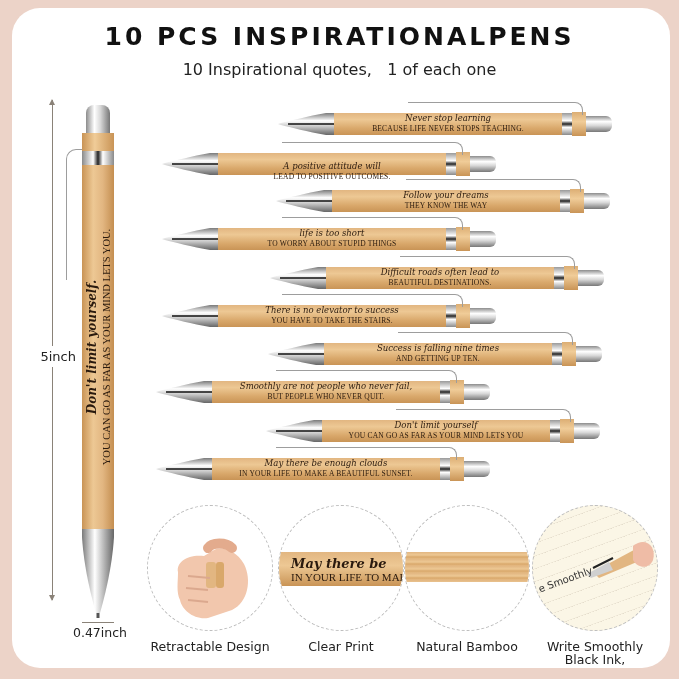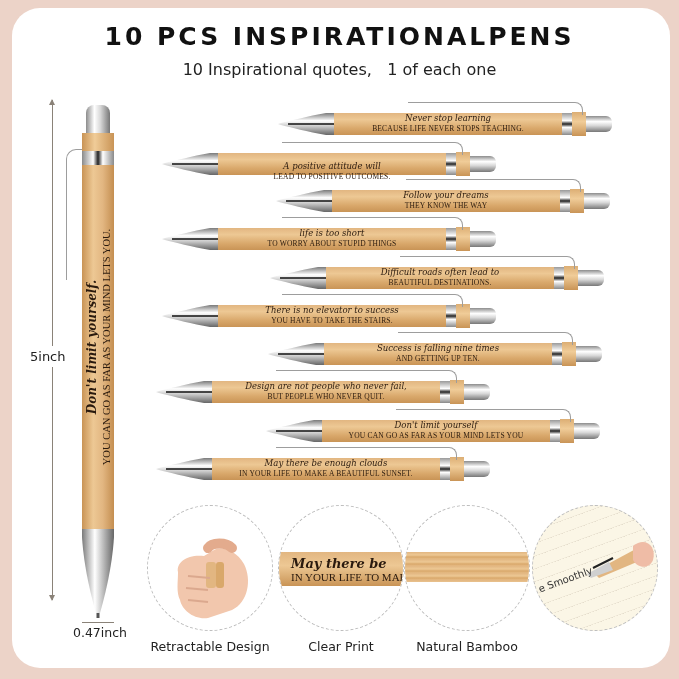--- a/index.html
+++ b/index.html
@@ -28,21 +28,21 @@
   .vpen .vbarrel { position:absolute; left:0; top:60px; width:32px; height:364px; background:linear-gradient(90deg,#c99456 0%,#edc894 35%,#e2b681 65%,#c48e50 100%); }
   .vpen .vtip { position:absolute; left:0; top:424px; width:32px; height:90px; }
   .vpen .vclip { position:absolute; left:-16px; top:44px; width:16px; height:130px; border-left:1.5px solid #9d9d9d; border-top:1.5px solid #9d9d9d; border-radius:10px 0 0 0; }
   .vquote { position:absolute; left:16px; top:242px; width:360px; transform:translate(-50%,-50%) rotate(-90deg); text-align:center; color:#2a1a0e; white-space:nowrap; }
   .vquote .script { font-family:"DejaVu Serif", serif; font-style:italic; font-size:12px; display:block; font-weight:bold; }
   .vquote .caps { font-family:"Liberation Serif", serif; font-size:10.5px; display:block; margin-top:2px; }
 
   .dim-v { position:absolute; left:52px; top:100px; width:1px; height:500px; background:#8a8278; }
   .dim-v::before { content:""; position:absolute; left:-3px; top:-1px; border-left:3.5px solid transparent; border-right:3.5px solid transparent; border-bottom:6px solid #8a8278; }
   .dim-v::after { content:""; position:absolute; left:-3px; bottom:-1px; border-left:3.5px solid transparent; border-right:3.5px solid transparent; border-top:6px solid #8a8278; }
-  .dim-v-label { position:absolute; left:30px; top:346px; width:46px; background:#fff; text-align:left; font-size:13px; color:#222; padding:3px 0; }
+  .dim-v-label { position:absolute; left:30px; top:346px; width:46px; background:#fff; text-align:right; font-size:13px; color:#222; padding:3px 0; }
   .dim-h { position:absolute; left:82px; top:622px; width:32px; height:1px; background:#8a8278; }
   .dim-h-label { position:absolute; left:64px; top:625px; width:72px; text-align:center; font-size:12.5px; color:#222; }
 
   .feature { position:absolute; top:505px; width:126px; }
   .feature .circle { width:124px; height:124px; border-radius:50%; border:1px dashed #bdbdbd; overflow:hidden; position:relative; background:#fff; }
   .feature .label { text-align:center; font-size:12.5px; color:#222; margin-top:9px; line-height:1.05; }
 </style>
 </head>
 <body>
 
@@ -202,21 +202,21 @@
   <div class="clip" style="left:130px;width:174px;"></div>
 </div>
 
 <div class="pen" style="left:156px;top:381px;width:316px;">
   <svg class="tip" viewBox="0 0 56 22" preserveAspectRatio="none">
       <path d="M56 0 L48 0 C30 3 12 8 3 10 L0 11 L3 12 C12 14 30 19 48 22 L56 22 Z" fill="url(#tg)"></path>
       <path d="M10 11 L56 11" stroke="#111" stroke-width="1.5"></path>
     </svg>
   <div class="barrel" style="left:56px;width:228px;"></div>
   <div class="quote" style="left:60px;width:220px;">
-    <span class="script">Design are not people who never fail,</span>
+    <span class="script">Smoothly are not people who never fail,</span>
     <span class="caps">BUT PEOPLE WHO NEVER QUIT.</span>
   </div>
   <div class="ring" style="left:284px;"></div>
   <div class="collar" style="left:294px;"></div>
   <div class="cap" style="left:308px;"></div>
   <div class="clip" style="left:120px;width:180px;"></div>
 </div>
 
 <div class="pen" style="left:266px;top:420px;width:336px;">
   <svg class="tip" viewBox="0 0 56 22" preserveAspectRatio="none">
@@ -285,13 +285,15 @@
   <div class="circle" style="background:repeating-linear-gradient(160deg,#fbf6e6 0px,#fbf6e6 11px,#e4dccb 12px);">
     <svg width="124" height="124" viewBox="0 0 124 124" style="position:absolute;left:0;top:0;">
       <path d="M60 66 L112 38 L118 50 L66 72 Z" fill="#e2b681"></path>
       <path d="M54 68 L76 56 L80 64 L58 72 Z" fill="#d0d0d0"></path>
       <path d="M60 62 L80 52" stroke="#222" stroke-width="2"></path>
       <path d="M100 40 C112 30 124 40 120 54 C116 64 104 62 100 54 Z" fill="#efbca6"></path>
       <text x="8" y="88" font-size="10" fill="#333" transform="rotate(-20 30 80)" font-family="DejaVu Sans, sans-serif"></text>
     </svg>
     <div style="position:absolute;left:4px;top:68px;font-size:10px;color:#333;transform:rotate(-20deg);white-space:nowrap;">e Smoothly</div>
   </div>
+  <div class="label" style="white-space:pre-line;">Write Smoothly
+Black Ink,</div>
 </div>
 
 </body></html>

